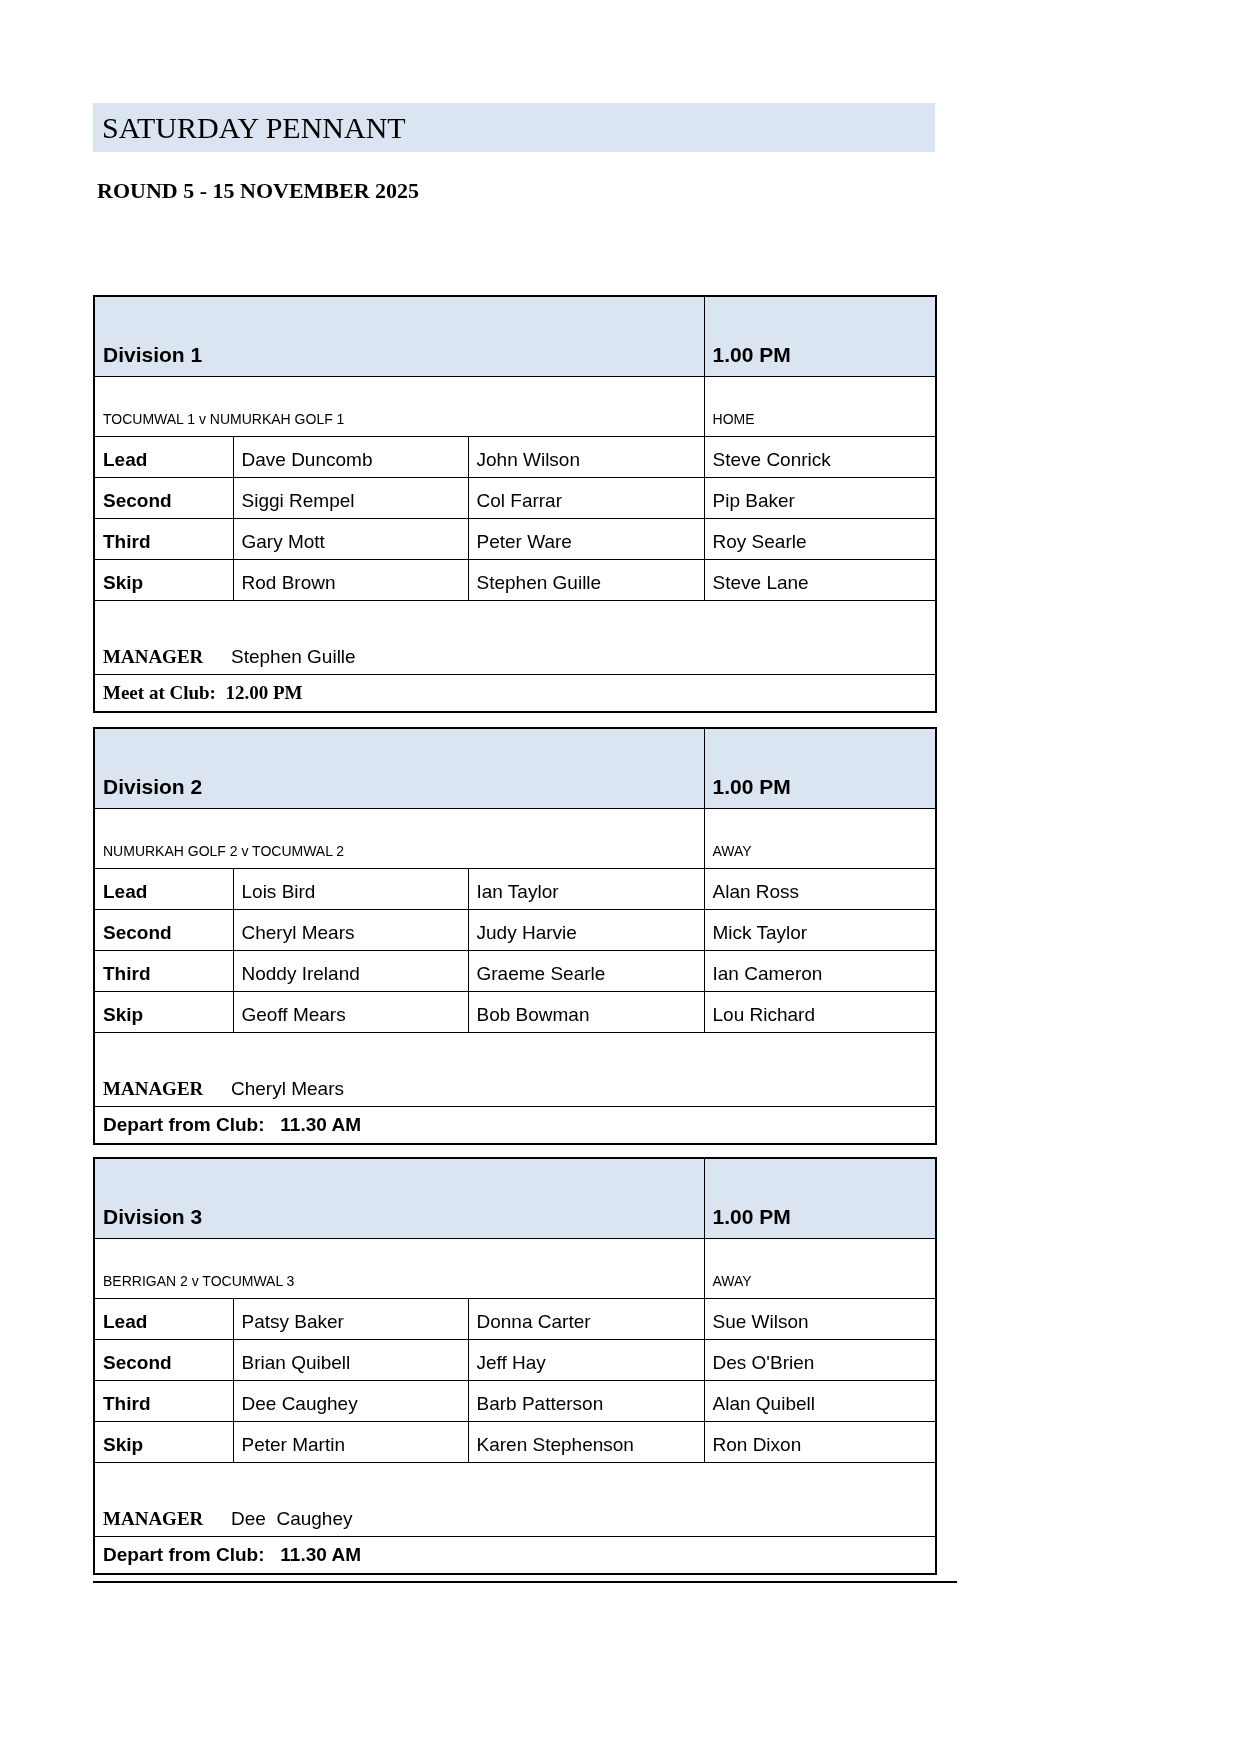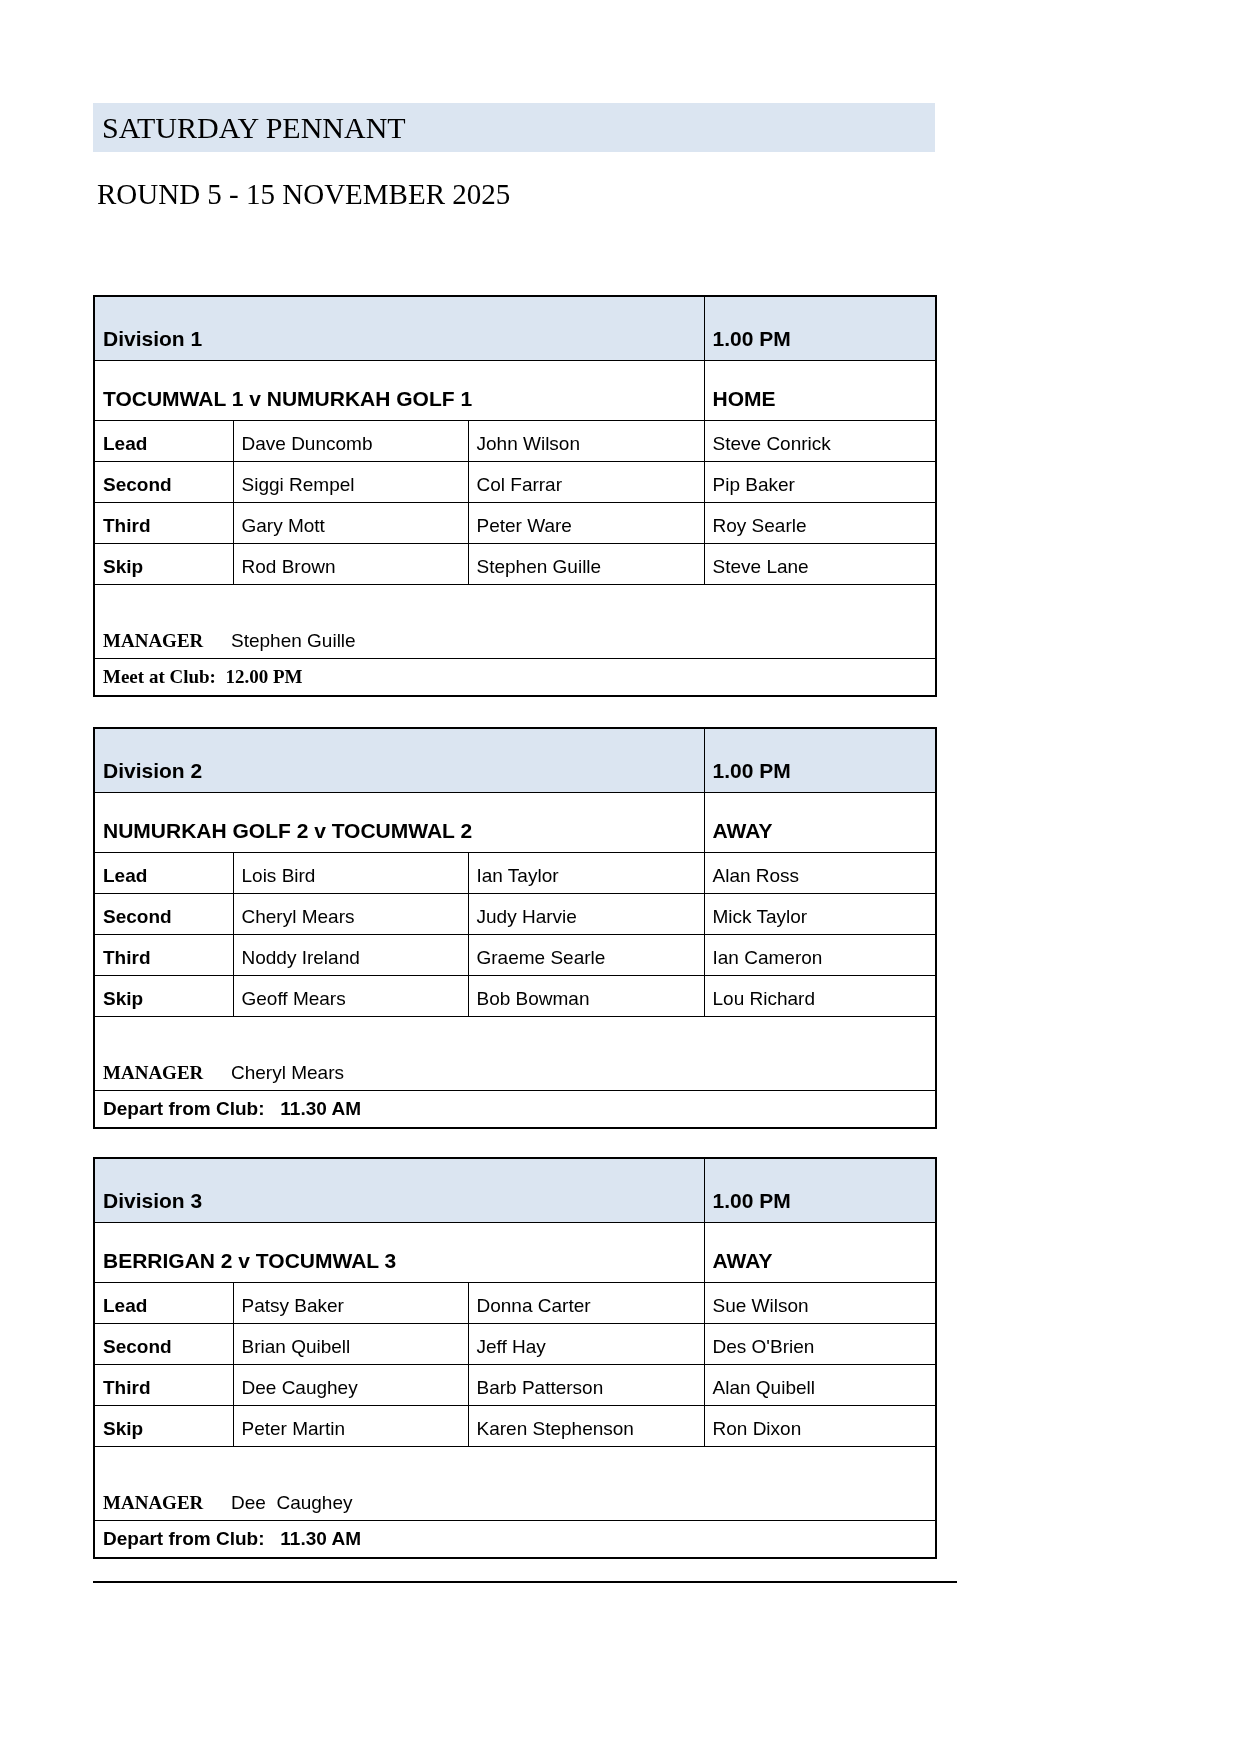--- a/index.html
+++ b/index.html
@@ -18,43 +18,43 @@
     position:absolute;left:93px;top:103px;width:842px;height:49px;
     background:var(--header-fill);
     display:flex;align-items:center;box-sizing:border-box;padding-left:9px;
   }
   .title-band .t{
     font-family:"Liberation Serif", serif;font-weight:normal;font-size:30px;
     letter-spacing:0px;
   }
   .round-heading{
     position:absolute;left:97px;top:178px;
-    font-family:"Liberation Serif", serif;font-weight:normal;font-size:29px;
+    font-family:"Liberation Serif", serif;font-weight:bold;font-size:22px;
   }
   table.sheet{
     position:absolute;left:93px;width:842px;
     border-collapse:collapse;table-layout:fixed;
     border:2px solid var(--border);
   }
   .pos-t1{top:295px}.pos-t2{top:727px}.pos-t3{top:1157px}
   table.sheet td{
     border:1.5px solid var(--border);
     vertical-align:bottom;
     padding:0 4px 6px 8px;
     box-sizing:border-box;
     font-size:19px;
     line-height:1.15;
     overflow:hidden;white-space:nowrap;
   }
   tr.hdr td{
-    height:64px;background:var(--header-fill);
+    height:80px;background:var(--header-fill);
     font-weight:bold;font-size:21px;padding-bottom:8px;
   }
   tr.match td{
-    height:60px;font-weight:bold;font-size:21px;padding-bottom:8px;
+    height:60px;font-weight:normal;font-size:14px;padding-bottom:8px;
   }
   tr.prow td{height:41px;}
   tr.prow td.pos{font-weight:bold;}
   tr.mgr td{height:37px;padding-bottom:7px;}
   .mgr-label{
     display:inline-block;width:128px;
     font-family:"Liberation Serif", serif;font-weight:bold;font-size:19px;margin-top:45px;
   }
   .mgr-name{font-size:19px;white-space:pre;}
   tr.meet td{height:37px;padding-bottom:7px;margin-top:40px;}

